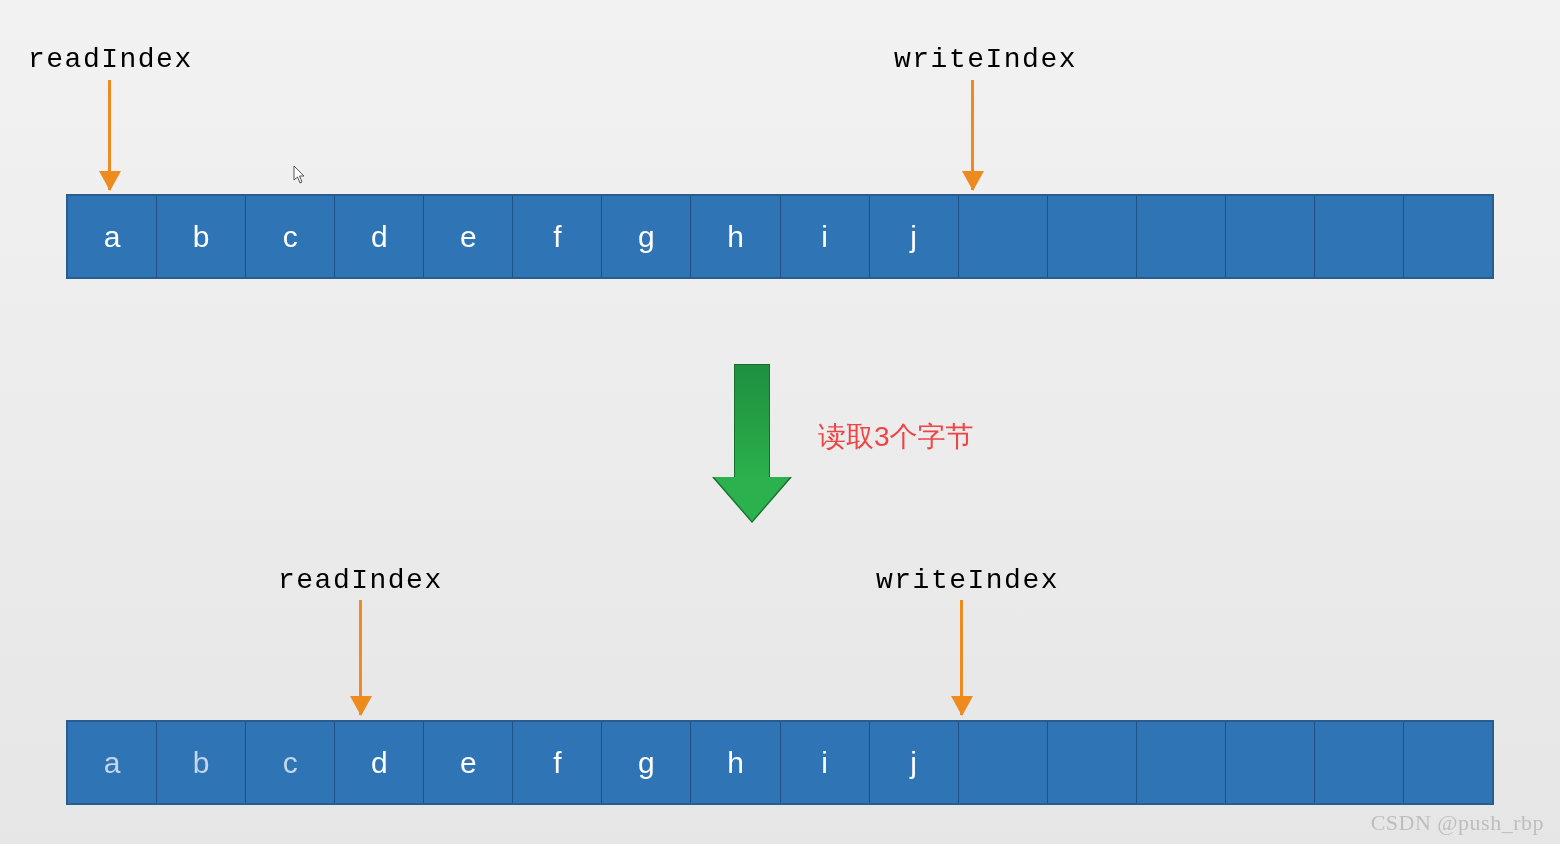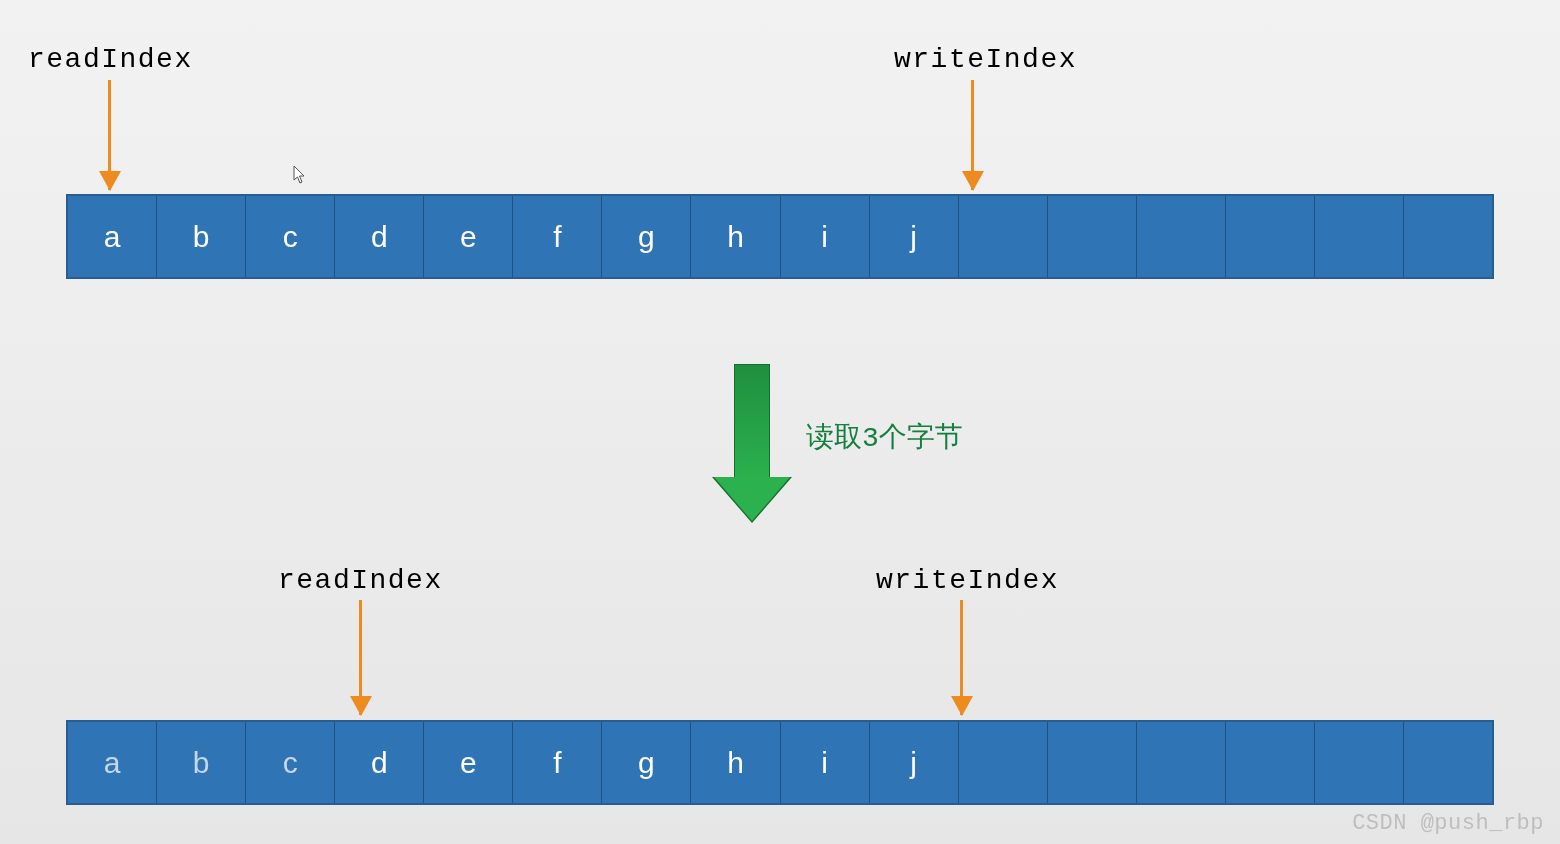--- a/index.html
+++ b/index.html
@@ -87,30 +87,31 @@
     transform: translateX(-50%);
     width: 0; height: 0;
     border-left: 40px solid transparent;
     border-right: 40px solid transparent;
     border-top: 46px solid #156e2e;
     z-index: -1;
   }
 
   .transition-label {
     position: absolute;
-    font-family: Liberation Mono, monospace;
+    font-family: Liberation Sans, sans-serif;
     font-size: 28px;
-    color: #15803d;
+    color: #ef4444;
+    margin-left: 12px;
   }
 
   .watermark {
     position: absolute;
     right: 16px;
     bottom: 8px;
-    font-family: Liberation Mono, monospace;
+    font-family: Liberation Serif, serif;
     font-size: 22px;
     color: rgba(180,180,180,0.8);
     letter-spacing: 0.5px;
     margin-left: 23px;
   }
 
   .cursor-icon {
     position: absolute;
     left: 293px;
     top: 165px;

